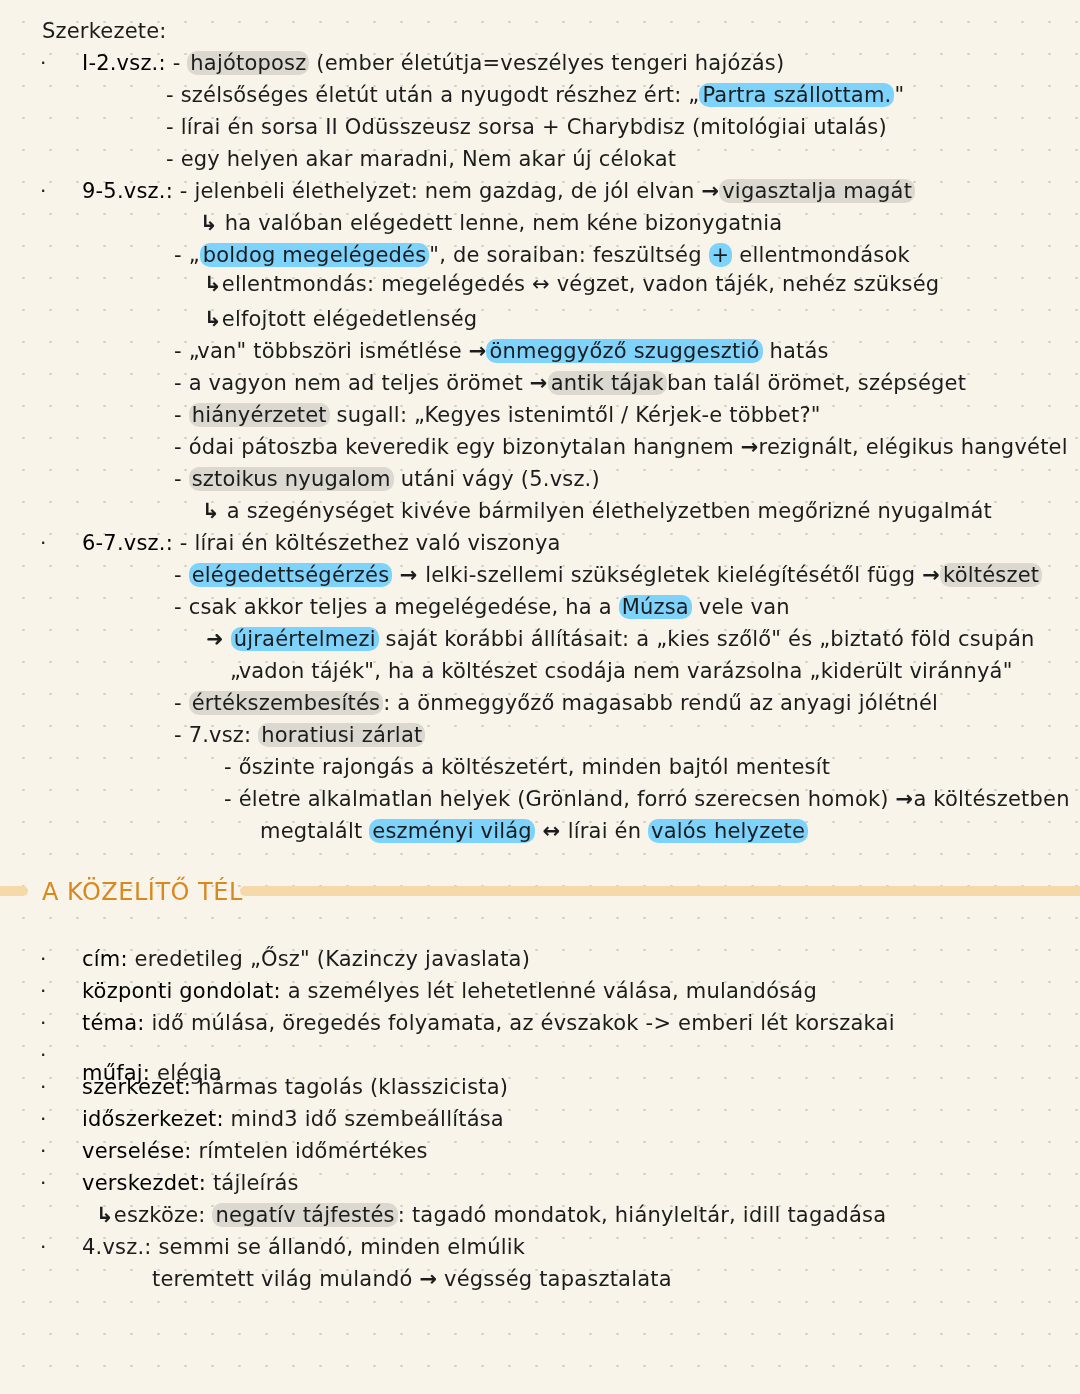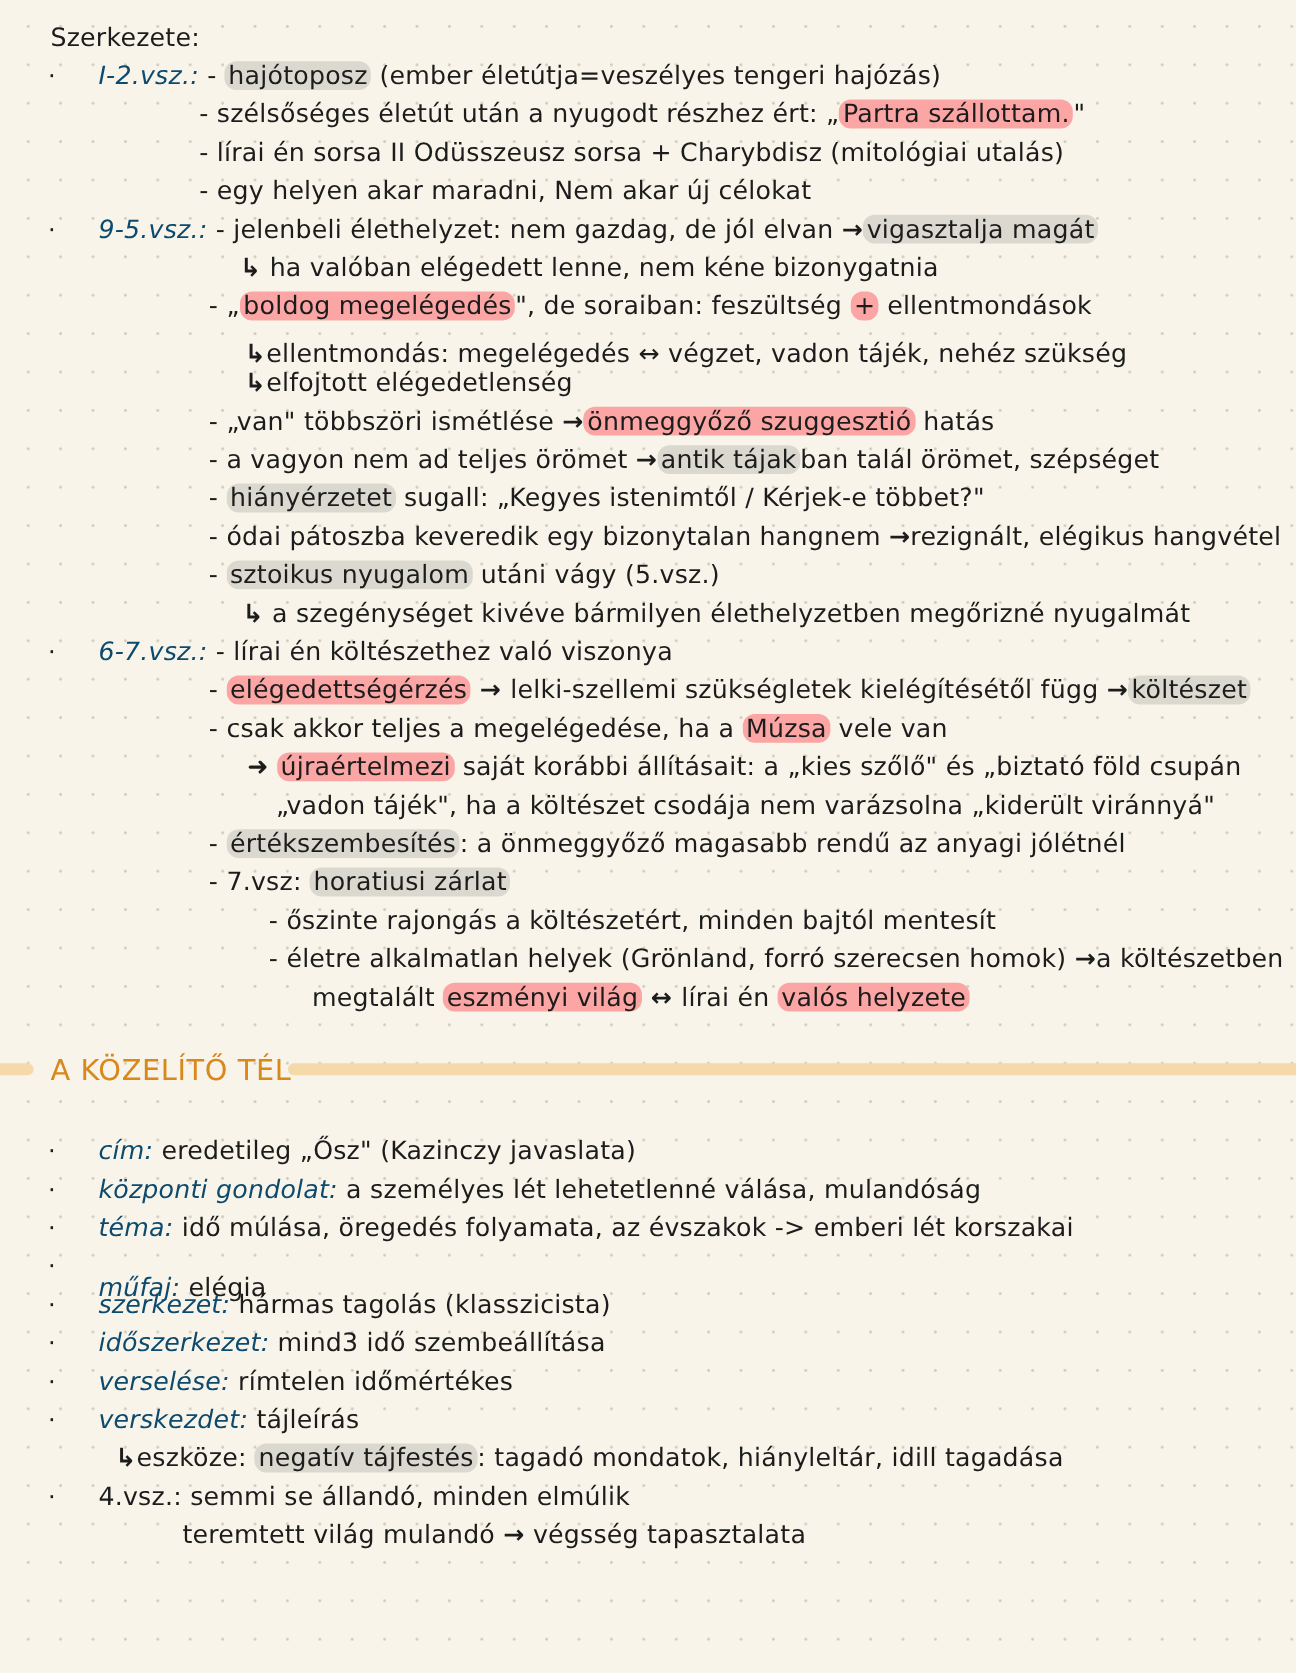--- a/index.html
+++ b/index.html
@@ -11,22 +11,22 @@
     background-position: 10px 6px;
     font-family: "DejaVu Sans", sans-serif;
     color:#1c1c1c;
     position:relative;
   }
   .line {
     position:absolute; white-space:nowrap;
     font-size:21px; line-height:30px; letter-spacing:0.2px;
   }
   .bullet { position:absolute; left:40px; font-size:20px; line-height:30px; }
-  .lbl { color:#0c4a6e;font-style:italic; }
-  .hl-o { background:#fca5a5; border-radius:10px; padding:0 3px;margin-top:32px; }
+  .lbl { color:#000000; }
+  .hl-o { background:#7dd3fc; border-radius:10px; padding:0 3px;margin-top:32px; }
   .hl-g { background:#dbd8cf; border-radius:10px; padding:0 3px; }
   .arrow { font-weight:bold; }
   .title {
     position:absolute; left:42px; top:874px;
     font-size:24px; color:#d9881c; letter-spacing:0.5px; line-height:36px;
   }
   .rule-left { position:absolute; left:0; top:886px; width:28px; height:10px; background:#f5d9a8; border-radius:0 5px 5px 0; }
   .rule-right { position:absolute; left:240px; top:886px; width:840px; height:10px; background:#f5d9a8; border-radius:5px 0 0 5px; }
 </style>
 </head>
@@ -49,21 +49,21 @@
 <div class="line" style="left:82px;top:176px;">
   <span class="lbl">9-5.vsz.:</span>
   <span>- jelenbeli élethelyzet: nem gazdag, de jól elvan </span><span class="arrow">→</span><span class="hl-g">vigasztalja magát</span>
 </div>
 <div class="line" style="left:200px;top:208px;">
   <span class="arrow">↳</span> <span>ha valóban elégedett lenne, nem kéne bizonygatnia</span>
 </div>
 <div class="line" style="left:174px;top:240px;">
   <span>- „</span><span class="hl-o">boldog megelégedés</span><span>", de soraiban: feszültség </span><span class="hl-o">+</span><span> ellentmondások</span>
 </div>
-<div class="line" style="left:204px;top:280px;">
+<div class="line" style="left:204px;top:269px;">
   <span class="arrow">↳</span><span>ellentmondás: megelégedés ↔ végzet, vadon tájék, nehéz szükség</span>
 </div>
 <div class="line" style="left:204px;top:304px;">
   <span class="arrow">↳</span><span>elfojtott elégedetlenség</span>
 </div>
 <div class="line" style="left:174px;top:336px;">
   <span>- „van" többszöri ismétlése </span><span class="arrow">→</span><span class="hl-o">önmeggyőző szuggesztió</span><span> hatás</span>
 </div>
 <div class="line" style="left:174px;top:368px;text-align:center;">
   <span>- a vagyon nem ad teljes örömet </span><span class="arrow">→</span><span class="hl-g">antik tájak</span><span>ban talál örömet, szépséget</span>

